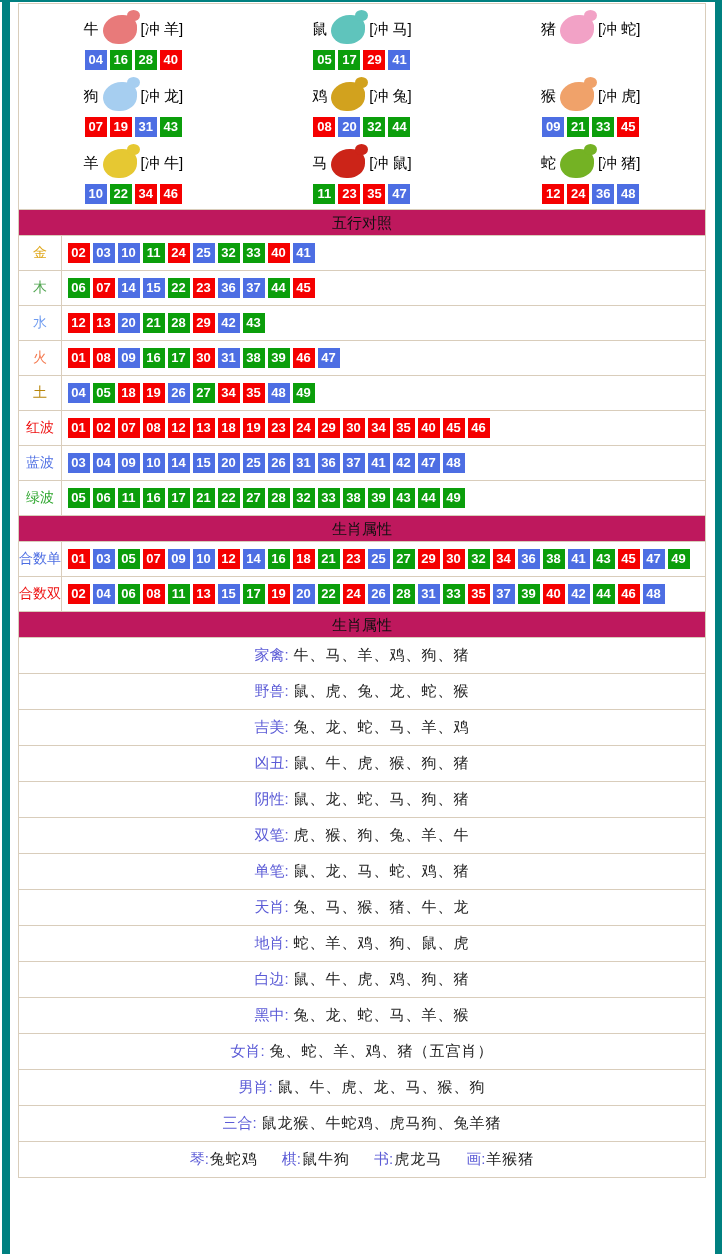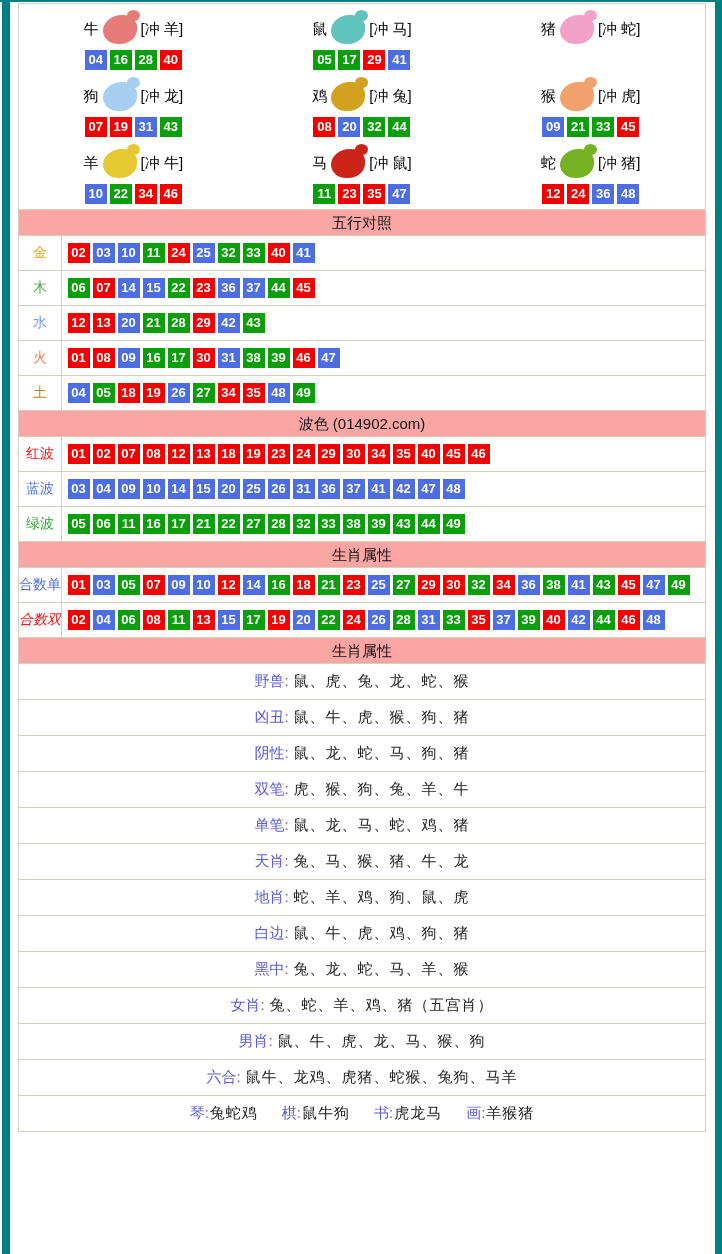--- a/index.html
+++ b/index.html
@@ -20,21 +20,21 @@
   .zcell{text-align:center;padding:4px 0 3px;}
   .ztitle{height:38px;display:flex;align-items:center;justify-content:center;font-size:15px;color:#000;}
   .zicon{display:inline-block;width:34px;height:29px;border-radius:60% 45% 55% 50%;position:relative;margin:0 4px;}
   .zicon::after{content:"";position:absolute;right:-3px;top:-5px;width:13px;height:11px;border-radius:50%;background:inherit;}
   .zbadges{margin-top:2px;}
   
   .badge{display:inline-block;width:22px;height:20px;line-height:20px;text-align:center;
     color:#fff;font-weight:bold;font-size:13px;margin:0 1.5px;}
   
   .sec-header{height:25px;line-height:25px;text-align:center;font-size:15px;color:#111;
-    background:#fca5a5;border-bottom:1px solid var(--bd);}
+    background:#be185d;border-bottom:1px solid var(--bd);}
   
   .num-row{display:flex;align-items:center;min-height:34px;border-bottom:1px solid var(--bd);}
   .label-cell{flex:0 0 42px;align-self:stretch;border-right:1px solid var(--bd);
     display:flex;align-items:center;justify-content:center;font-size:14px;white-space:nowrap;overflow:hidden;}
   .nums-cell{padding-left:4px;white-space:nowrap;}
   
   .attr-row{height:35px;display:flex;align-items:center;justify-content:center;
     border-bottom:1px solid var(--bd);font-size:15px;}
   .attr-label{color:#5B5BD6;margin-right:5px;}
   .attr-value{color:#222;letter-spacing:1px;}
@@ -142,23 +142,20 @@
       <div class="num-row">
         <div class="label-cell" style="color: rgb(244, 122, 80);">火</div>
         <div class="nums-cell"><span class="badge" style="background: rgb(245, 0, 0);">01</span><span class="badge" style="background: rgb(245, 0, 0);">08</span><span class="badge" style="background: rgb(77, 110, 227);">09</span><span class="badge" style="background: rgb(11, 158, 11);">16</span><span class="badge" style="background: rgb(11, 158, 11);">17</span><span class="badge" style="background: rgb(245, 0, 0);">30</span><span class="badge" style="background: rgb(77, 110, 227);">31</span><span class="badge" style="background: rgb(11, 158, 11);">38</span><span class="badge" style="background: rgb(11, 158, 11);">39</span><span class="badge" style="background: rgb(245, 0, 0);">46</span><span class="badge" style="background: rgb(77, 110, 227);">47</span></div>
       </div>
       <div class="num-row">
         <div class="label-cell" style="color: rgb(184, 134, 11);">土</div>
         <div class="nums-cell"><span class="badge" style="background: rgb(77, 110, 227);">04</span><span class="badge" style="background: rgb(11, 158, 11);">05</span><span class="badge" style="background: rgb(245, 0, 0);">18</span><span class="badge" style="background: rgb(245, 0, 0);">19</span><span class="badge" style="background: rgb(77, 110, 227);">26</span><span class="badge" style="background: rgb(11, 158, 11);">27</span><span class="badge" style="background: rgb(245, 0, 0);">34</span><span class="badge" style="background: rgb(245, 0, 0);">35</span><span class="badge" style="background: rgb(77, 110, 227);">48</span><span class="badge" style="background: rgb(11, 158, 11);">49</span></div>
       </div>
     </div>
 
-  <div class="sec-header">
-    <span>波色 (014902.com)</span>
-  </div>
   <div id="waves-rows">
       <div class="num-row">
         <div class="label-cell" style="color: rgb(238, 17, 17);">红波</div>
         <div class="nums-cell"><span class="badge" style="background: rgb(245, 0, 0);">01</span><span class="badge" style="background: rgb(245, 0, 0);">02</span><span class="badge" style="background: rgb(245, 0, 0);">07</span><span class="badge" style="background: rgb(245, 0, 0);">08</span><span class="badge" style="background: rgb(245, 0, 0);">12</span><span class="badge" style="background: rgb(245, 0, 0);">13</span><span class="badge" style="background: rgb(245, 0, 0);">18</span><span class="badge" style="background: rgb(245, 0, 0);">19</span><span class="badge" style="background: rgb(245, 0, 0);">23</span><span class="badge" style="background: rgb(245, 0, 0);">24</span><span class="badge" style="background: rgb(245, 0, 0);">29</span><span class="badge" style="background: rgb(245, 0, 0);">30</span><span class="badge" style="background: rgb(245, 0, 0);">34</span><span class="badge" style="background: rgb(245, 0, 0);">35</span><span class="badge" style="background: rgb(245, 0, 0);">40</span><span class="badge" style="background: rgb(245, 0, 0);">45</span><span class="badge" style="background: rgb(245, 0, 0);">46</span></div>
       </div>
       <div class="num-row">
         <div class="label-cell" style="color: rgb(77, 110, 227);">蓝波</div>
         <div class="nums-cell"><span class="badge" style="background: rgb(77, 110, 227);">03</span><span class="badge" style="background: rgb(77, 110, 227);">04</span><span class="badge" style="background: rgb(77, 110, 227);">09</span><span class="badge" style="background: rgb(77, 110, 227);">10</span><span class="badge" style="background: rgb(77, 110, 227);">14</span><span class="badge" style="background: rgb(77, 110, 227);">15</span><span class="badge" style="background: rgb(77, 110, 227);">20</span><span class="badge" style="background: rgb(77, 110, 227);">25</span><span class="badge" style="background: rgb(77, 110, 227);">26</span><span class="badge" style="background: rgb(77, 110, 227);">31</span><span class="badge" style="background: rgb(77, 110, 227);">36</span><span class="badge" style="background: rgb(77, 110, 227);">37</span><span class="badge" style="background: rgb(77, 110, 227);">41</span><span class="badge" style="background: rgb(77, 110, 227);">42</span><span class="badge" style="background: rgb(77, 110, 227);">47</span><span class="badge" style="background: rgb(77, 110, 227);">48</span></div>
       </div>
       <div class="num-row">
@@ -169,34 +166,42 @@
 
   <div class="sec-header">
     <span>生肖属性</span>
   </div>
   <div id="sum-rows">
       <div class="num-row">
         <div class="label-cell" style="color: rgb(77, 110, 227);">合数单</div>
         <div class="nums-cell"><span class="badge" style="background: rgb(245, 0, 0);">01</span><span class="badge" style="background: rgb(77, 110, 227);">03</span><span class="badge" style="background: rgb(11, 158, 11);">05</span><span class="badge" style="background: rgb(245, 0, 0);">07</span><span class="badge" style="background: rgb(77, 110, 227);">09</span><span class="badge" style="background: rgb(77, 110, 227);">10</span><span class="badge" style="background: rgb(245, 0, 0);">12</span><span class="badge" style="background: rgb(77, 110, 227);">14</span><span class="badge" style="background: rgb(11, 158, 11);">16</span><span class="badge" style="background: rgb(245, 0, 0);">18</span><span class="badge" style="background: rgb(11, 158, 11);">21</span><span class="badge" style="background: rgb(245, 0, 0);">23</span><span class="badge" style="background: rgb(77, 110, 227);">25</span><span class="badge" style="background: rgb(11, 158, 11);">27</span><span class="badge" style="background: rgb(245, 0, 0);">29</span><span class="badge" style="background: rgb(245, 0, 0);">30</span><span class="badge" style="background: rgb(11, 158, 11);">32</span><span class="badge" style="background: rgb(245, 0, 0);">34</span><span class="badge" style="background: rgb(77, 110, 227);">36</span><span class="badge" style="background: rgb(11, 158, 11);">38</span><span class="badge" style="background: rgb(77, 110, 227);">41</span><span class="badge" style="background: rgb(11, 158, 11);">43</span><span class="badge" style="background: rgb(245, 0, 0);">45</span><span class="badge" style="background: rgb(77, 110, 227);">47</span><span class="badge" style="background: rgb(11, 158, 11);">49</span></div>
       </div>
       <div class="num-row">
-        <div class="label-cell" style="color: rgb(238, 17, 17); font-style: italic;">合数双</div>
+        <div class="label-cell" style="color: rgb(238, 17, 17);">合数双</div>
         <div class="nums-cell"><span class="badge" style="background: rgb(245, 0, 0);">02</span><span class="badge" style="background: rgb(77, 110, 227);">04</span><span class="badge" style="background: rgb(11, 158, 11);">06</span><span class="badge" style="background: rgb(245, 0, 0);">08</span><span class="badge" style="background: rgb(11, 158, 11);">11</span><span class="badge" style="background: rgb(245, 0, 0);">13</span><span class="badge" style="background: rgb(77, 110, 227);">15</span><span class="badge" style="background: rgb(11, 158, 11);">17</span><span class="badge" style="background: rgb(245, 0, 0);">19</span><span class="badge" style="background: rgb(77, 110, 227);">20</span><span class="badge" style="background: rgb(11, 158, 11);">22</span><span class="badge" style="background: rgb(245, 0, 0);">24</span><span class="badge" style="background: rgb(77, 110, 227);">26</span><span class="badge" style="background: rgb(11, 158, 11);">28</span><span class="badge" style="background: rgb(77, 110, 227);">31</span><span class="badge" style="background: rgb(11, 158, 11);">33</span><span class="badge" style="background: rgb(245, 0, 0);">35</span><span class="badge" style="background: rgb(77, 110, 227);">37</span><span class="badge" style="background: rgb(11, 158, 11);">39</span><span class="badge" style="background: rgb(245, 0, 0);">40</span><span class="badge" style="background: rgb(77, 110, 227);">42</span><span class="badge" style="background: rgb(11, 158, 11);">44</span><span class="badge" style="background: rgb(245, 0, 0);">46</span><span class="badge" style="background: rgb(77, 110, 227);">48</span></div>
       </div>
     </div>
 
   <div class="sec-header">
     <span>生肖属性</span>
   </div>
   <div id="attr-rows">
       <div class="attr-row">
+        <span class="attr-label">家禽:</span>
+        <span class="attr-value">牛、马、羊、鸡、狗、猪</span>
+      </div>
+      <div class="attr-row">
         <span class="attr-label">野兽:</span>
         <span class="attr-value">鼠、虎、兔、龙、蛇、猴</span>
       </div>
       <div class="attr-row">
+        <span class="attr-label">吉美:</span>
+        <span class="attr-value">兔、龙、蛇、马、羊、鸡</span>
+      </div>
+      <div class="attr-row">
         <span class="attr-label">凶丑:</span>
         <span class="attr-value">鼠、牛、虎、猴、狗、猪</span>
       </div>
       <div class="attr-row">
         <span class="attr-label">阴性:</span>
         <span class="attr-value">鼠、龙、蛇、马、狗、猪</span>
       </div>
       <div class="attr-row">
         <span class="attr-label">双笔:</span>
         <span class="attr-value">虎、猴、狗、兔、羊、牛</span>
@@ -223,22 +228,22 @@
       </div>
       <div class="attr-row">
         <span class="attr-label">女肖:</span>
         <span class="attr-value">兔、蛇、羊、鸡、猪（五宫肖）</span>
       </div>
       <div class="attr-row">
         <span class="attr-label">男肖:</span>
         <span class="attr-value">鼠、牛、虎、龙、马、猴、狗</span>
       </div>
       <div class="attr-row">
-        <span class="attr-label">六合:</span>
-        <span class="attr-value">鼠牛、龙鸡、虎猪、蛇猴、兔狗、马羊</span>
+        <span class="attr-label">三合:</span>
+        <span class="attr-value">鼠龙猴、牛蛇鸡、虎马狗、兔羊猪</span>
       </div>
     </div>
 
   <div class="attr-row" id="last-row">
       <span class="pair"><span class="attr-label">琴:</span><span class="attr-value">兔蛇鸡</span></span>
       <span class="pair"><span class="attr-label">棋:</span><span class="attr-value">鼠牛狗</span></span>
       <span class="pair"><span class="attr-label">书:</span><span class="attr-value">虎龙马</span></span>
       <span class="pair"><span class="attr-label">画:</span><span class="attr-value">羊猴猪</span></span>
     </div>
 </div>

